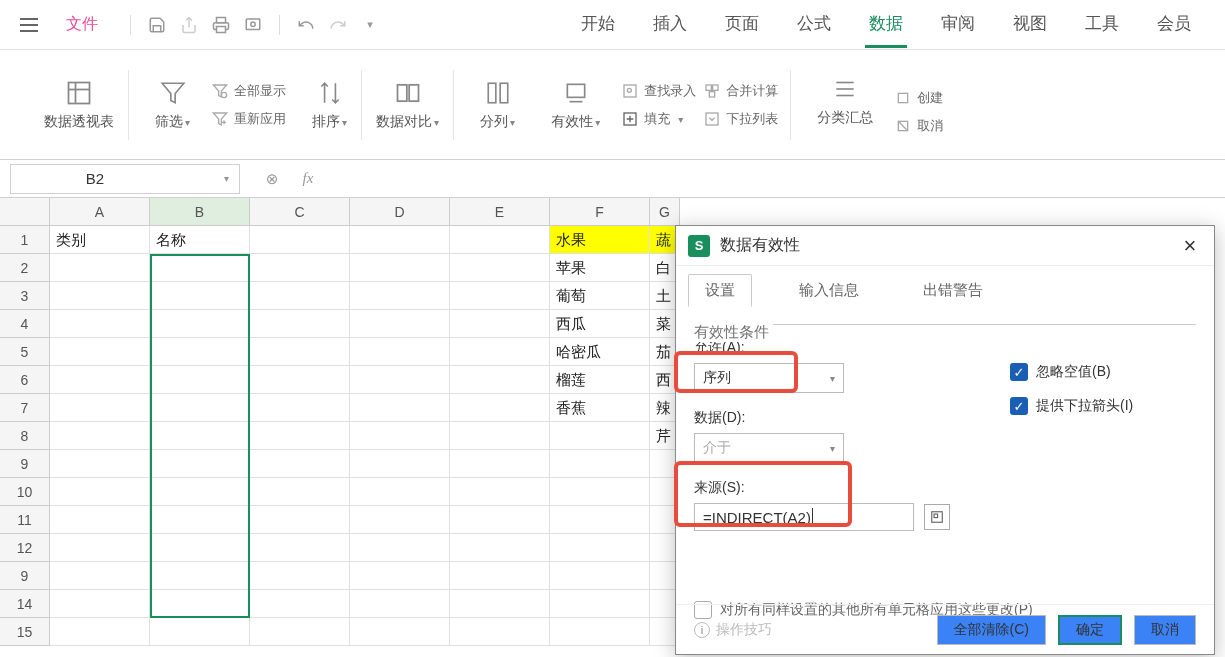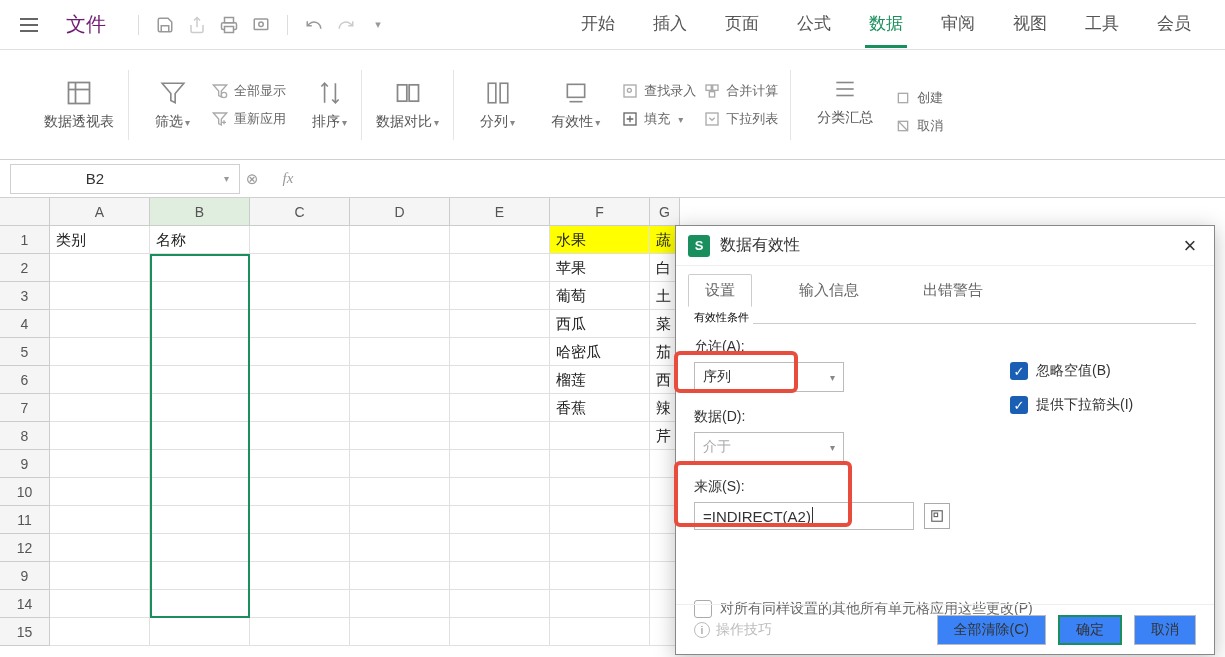--- a/index.html
+++ b/index.html
@@ -2,41 +2,41 @@
 <html><head>
 <meta charset="utf-8">
 <style>
 * { box-sizing: border-box; margin: 0; padding: 0; font-family: "Microsoft YaHei", "PingFang SC", sans-serif; }
 body { background: #fff; width: 1225px; height: 657px; overflow: hidden; position: relative; }
 
 
 .topbar { height: 50px; display: flex; align-items: center; gap: 4px; padding: 0 20px; border-bottom: 1px solid #e0e0e0; }
 .menu-icon { width: 24px; height: 24px; display: flex; flex-direction: column; justify-content: center; gap: 4px; margin-right: 8px; cursor: pointer; }
 .menu-icon span { height: 2px; background: #666; width: 18px; }
-.file-btn { font-size: 20px; color: #701a75; padding: 4px 10px; cursor: pointer; margin-right: 10px; }
+.file-btn { font-size: 16px; color: #ec4899; padding: 4px 10px; cursor: pointer; margin-right: 10px; }
 .qat-icon { width: 28px; height: 28px; display: flex; align-items: center; justify-content: center; color: #999; font-size: 18px; cursor: pointer; }
 .qat-sep { width: 1px; height: 20px; background: #ddd; margin: 0 8px; }
 .tabs-spacer { flex: 1; }
 .main-tabs { display: flex; gap: 30px; margin-right: 10px; }
 .main-tab { font-size: 17px; color: #555; cursor: pointer; padding: 10px 4px; border-bottom: 3px solid transparent; }
 .main-tab.active { color: #1a8f5e; border-bottom-color: #1a8f5e; font-weight: 500; }
 
 
 .ribbon { height: 110px; display: flex; align-items: center; gap: 0; padding: 0 30px; border-bottom: 1px solid #d0d0d0; }
 .rib-group { display: flex; flex-direction: column; align-items: center; gap: 5px; padding: 0 14px; }
 .rib-group-row { display: flex; flex-direction: row; align-items: flex-start; gap: 8px; padding: 0 12px; }
 .rib-sep { width: 1px; height: 70px; background: #e5e5e5; }
 .rib-icon { width: 30px; height: 30px; display: flex; align-items: center; justify-content: center; color: #666; }
 .rib-label { font-size: 14px; color: #555; white-space: nowrap; }
 .rib-small { display: flex; align-items: center; gap: 6px; font-size: 13px; color: #666; cursor: pointer; white-space: nowrap; }
 .rib-small-col { display: flex; flex-direction: column; gap: 10px; }
 .drop-caret::after { content: "▾"; font-size: 10px; color: #888; margin-left: 2px; }
 
 
-.formula-bar { height: 38px; display: flex; align-items: center; padding: 0 10px; border-bottom: 1px solid #d0d0d0; }
+.formula-bar { height: 38px; display: flex; align-items: center; gap: 20px; padding: 0 10px; border-bottom: 1px solid #d0d0d0; }
 .namebox { width: 230px; height: 30px; border: 1px solid #d0d0d0; display: flex; align-items: center; padding: 0 60px 0 0; position: relative; }
 .namebox-text { flex: 1; text-align: center; font-size: 15px; color: #333; }
 .namebox-caret { position: absolute; right: 10px; color: #999; font-size: 10px; }
 .fx-area { display: flex; align-items: center; gap: 12px; flex: 1; }
 .fx-btn { width: 24px; height: 24px; color: #999; display: flex; align-items: center; justify-content: center; cursor: pointer; font-size: 15px; }
 .fx-input { flex: 1; height: 30px; border: none; outline: none; font-size: 14px; }
 
 
 .sheet { position: relative; }
 .col-headers { display: flex; height: 28px; }
@@ -56,21 +56,21 @@
 
 .dialog { position: absolute; left: 675px; top: 225px; width: 540px; height: 430px; background: #fff; border: 1px solid #888; box-shadow: 0 4px 20px rgba(0,0,0,0.25); }
 .dlg-title { height: 40px; display: flex; align-items: center; padding: 0 12px; border-bottom: 1px solid #eee; }
 .dlg-title-icon { width: 22px; height: 22px; background: #1a8f5e; color: #fff; border-radius: 3px; display: flex; align-items: center; justify-content: center; font-size: 13px; font-weight: bold; margin-right: 10px; }
 .dlg-title-text { flex: 1; font-size: 16px; color: #333; }
 .dlg-close { width: 24px; height: 24px; cursor: pointer; color: #333; font-size: 22px; display: flex; align-items: center; justify-content: center; }
 .dlg-tabs { display: flex; padding: 8px 12px 0; gap: 30px; }
 .dlg-tab { font-size: 15px; color: #666; padding: 6px 16px; cursor: pointer; border: 1px solid transparent; }
 .dlg-tab.active { border: 1px solid #ccc; border-bottom-color: #fff; border-radius: 2px 2px 0 0; background: #fff; }
 .dlg-body { padding: 0 18px 12px; position: relative; }
-.fieldset-label { font-size: 11px; color: #000000; background: #fff; position: relative; top: 0; padding: 0 4px; display: inline-block; margin-left: -4px; }
+.fieldset-label { font-size: 15px; color: #737373; background: #fff; position: relative; top: 16px; padding: 0 4px; display: inline-block; margin-left: -4px; }
 .fieldset-line { border-top: 1px solid #ccc; margin-top: -2px; }
 .form-row { display: flex; gap: 60px; margin-top: 14px; align-items: flex-start; }
 .form-col { display: flex; flex-direction: column; gap: 6px; }
 .form-label { font-size: 14px; color: #333; }
 .select-box { width: 150px; height: 30px; border: 1px solid #bbb; display: flex; align-items: center; padding: 0 8px; font-size: 14px; color: #333; position: relative; cursor: pointer; }
 .select-box.disabled { color: #aaa; }
 .select-caret { position: absolute; right: 8px; color: #888; font-size: 10px; }
 .check-row { display: flex; align-items: center; gap: 8px; font-size: 14px; color: #333; cursor: pointer; }
 .checkbox { width: 18px; height: 18px; background: #1a5fb4; border-radius: 3px; display: flex; align-items: center; justify-content: center; color: #fff; font-size: 13px; }
 .checkbox.empty { background: #fff; border: 1px solid #aaa; border-radius: 3px; }

